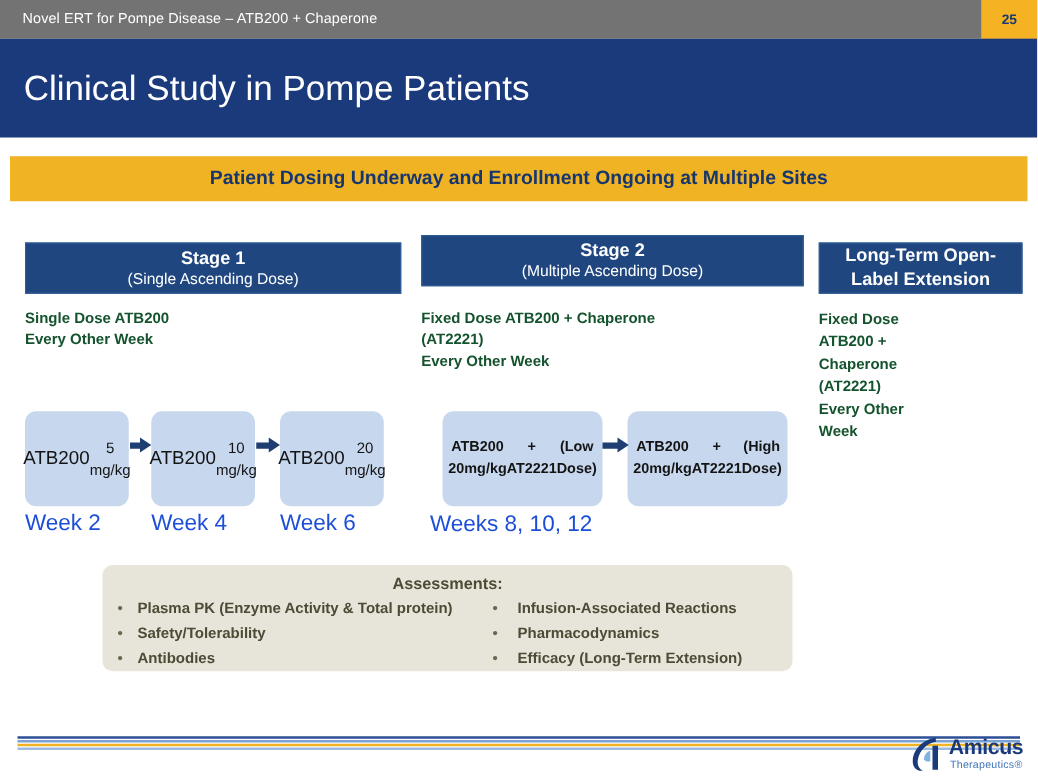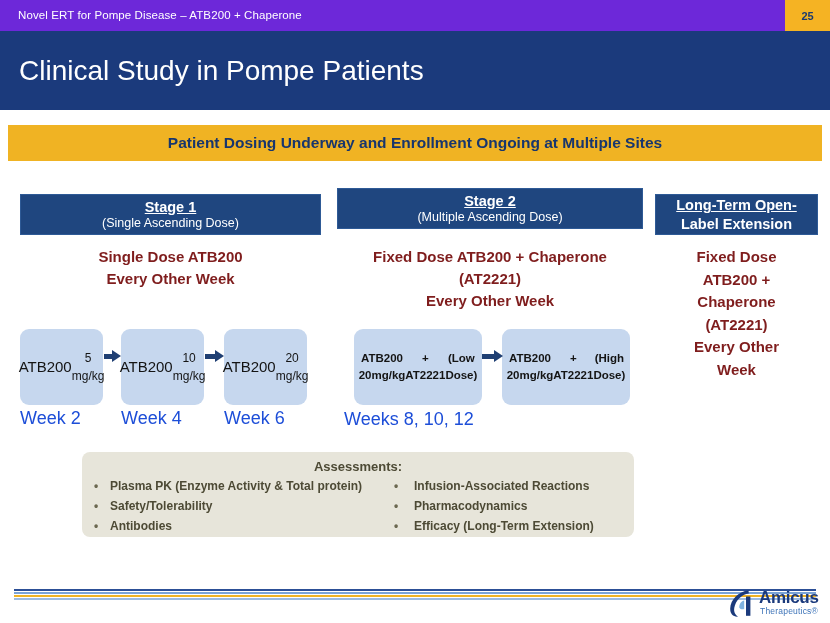--- a/index.html
+++ b/index.html
@@ -16,21 +16,21 @@
     height: 623px;
     background: #ffffff;
     overflow: hidden;
   }
 
   
   .running-header {
     position: absolute;
     left: 0; top: 0;
     width: 830px; height: 31px;
-    background: #6d28d9;
+    background: #737373;
   }
   .running-header-text {
     position: absolute;
     left: 18px; top: 0;
     height: 31px;
     line-height: 31px;
     font-size: 11.5px;
     color: #ffffff;
     letter-spacing: 0.1px;
     white-space: nowrap;
@@ -92,38 +92,37 @@
     text-align: center;
     display: flex;
     flex-direction: column;
     align-items: center;
     justify-content: center;
     line-height: 1.25;
   }
   .stage-header .line1 {
     font-size: 14.5px;
     font-weight: bold;
-    text-decoration: underline;
   }
   .stage-header .line2 {
     font-size: 12.5px;
     font-weight: normal;
   }
   #stage1-header { left: 20px;  top: 194px; width: 301px; height: 41px; }
   #stage2-header { left: 337px; top: 188px; width: 306px; height: 41px; }
   #lte-header    { left: 655px; top: 194px; width: 163px; height: 41px; }
   #lte-header .line1, #lte-header .line2 { font-size: 14.5px; font-weight: bold; }
 
   
   .stage-desc {
     position: absolute;
-    text-align: center;
-    font-size: 15px;
-    font-weight: bold;
-    color: #7f1d1d;
+    text-align: left;
+    font-size: 12px;
+    font-weight: bold;
+    color: #14532d;
     line-height: 1.45;
   }
   #stage1-desc { left: 20px;  top: 246px; width: 301px; }
   #stage2-desc { left: 337px; top: 246px; width: 306px; }
   #lte-desc    { left: 655px; top: 246px; width: 163px; line-height: 1.5; }
 
   
   .dose-box {
     position: absolute;
     background: #c6d7ee;

